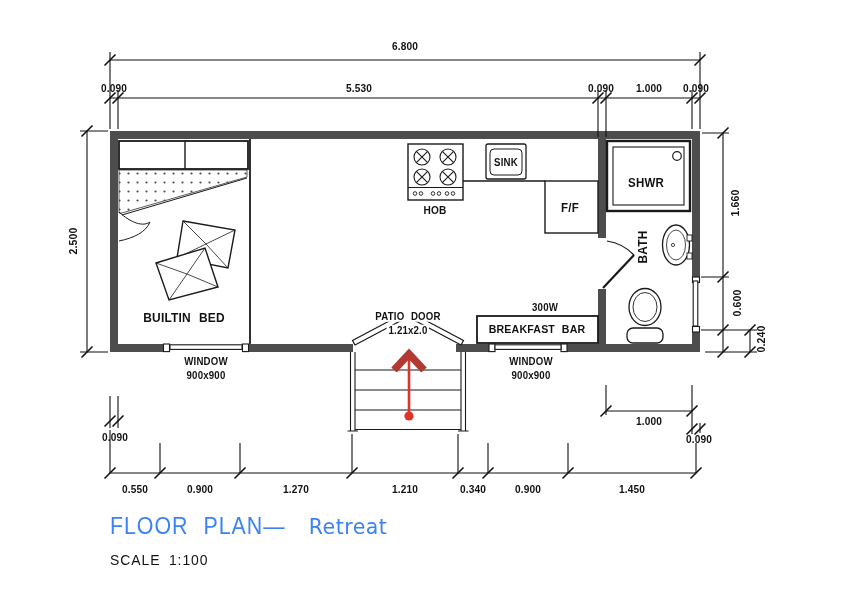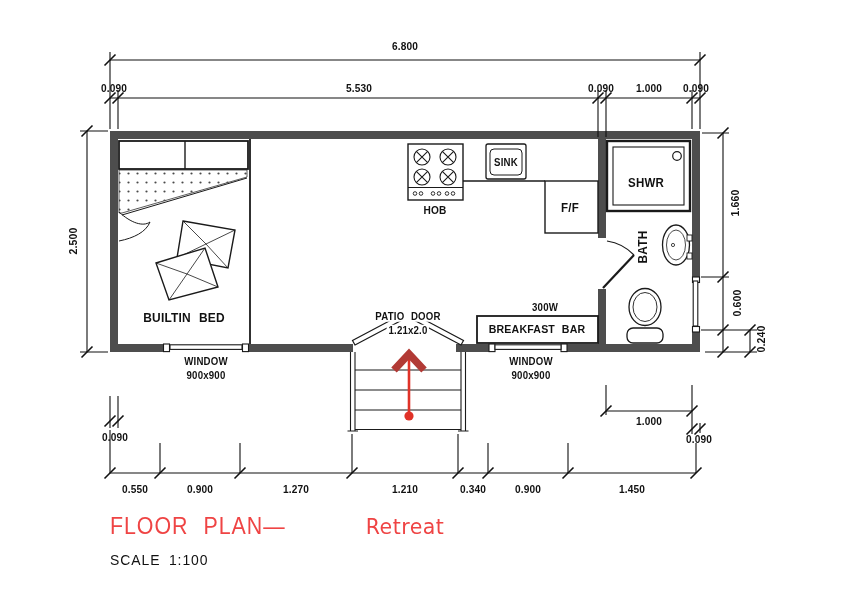--- a/index.html
+++ b/index.html
@@ -4,24 +4,24 @@
 <style>
   html,body{margin:0;padding:0;background:#fff;}
   .canvas{position:relative;width:842px;height:598px;background:#fff;overflow:hidden;
           font-family:"Liberation Sans",sans-serif;}
   svg.plan{position:absolute;left:0;top:0;}
   .lbl{position:absolute;transform:translate(-50%,-50%) scaleX(.92);
        font:700 11px "Liberation Sans",sans-serif;color:#111;white-space:nowrap;
        letter-spacing:.2px;line-height:1;}
   .lbl.rot{transform:translate(-50%,-50%) rotate(-90deg) scaleX(.95);}
   .lbl.mask{background:#fff;padding:0 2px;}
-  .title{position:absolute;left:110px;top:513px;display:flex;align-items:baseline;gap:20px;color:#ef4444;}
+  .title{position:absolute;left:110px;top:513px;display:flex;align-items:baseline;gap:10px;color:#3b82f6;}
   .title-main{font:400 23px "Liberation Sans",sans-serif;letter-spacing:1px;word-spacing:9px;
               transform:scaleX(.93);transform-origin:left;white-space:nowrap;}
-  .title-name{font:500 20.5px "DejaVu Sans",sans-serif;letter-spacing:.5px;white-space:nowrap;margin-left:47px;}
+  .title-name{font:500 20.5px "DejaVu Sans",sans-serif;letter-spacing:.5px;white-space:nowrap;}
   .scale-line{position:absolute;left:110px;top:551px;font:500 15px "Liberation Sans",sans-serif;
               letter-spacing:1px;word-spacing:4px;transform:scaleX(.93);transform-origin:left;color:#111;}
 </style>
 </head>
 <body>
 
 <div class="canvas">
 
 <svg class="plan" width="842" height="598" viewBox="0 0 842 598">
   <defs>

